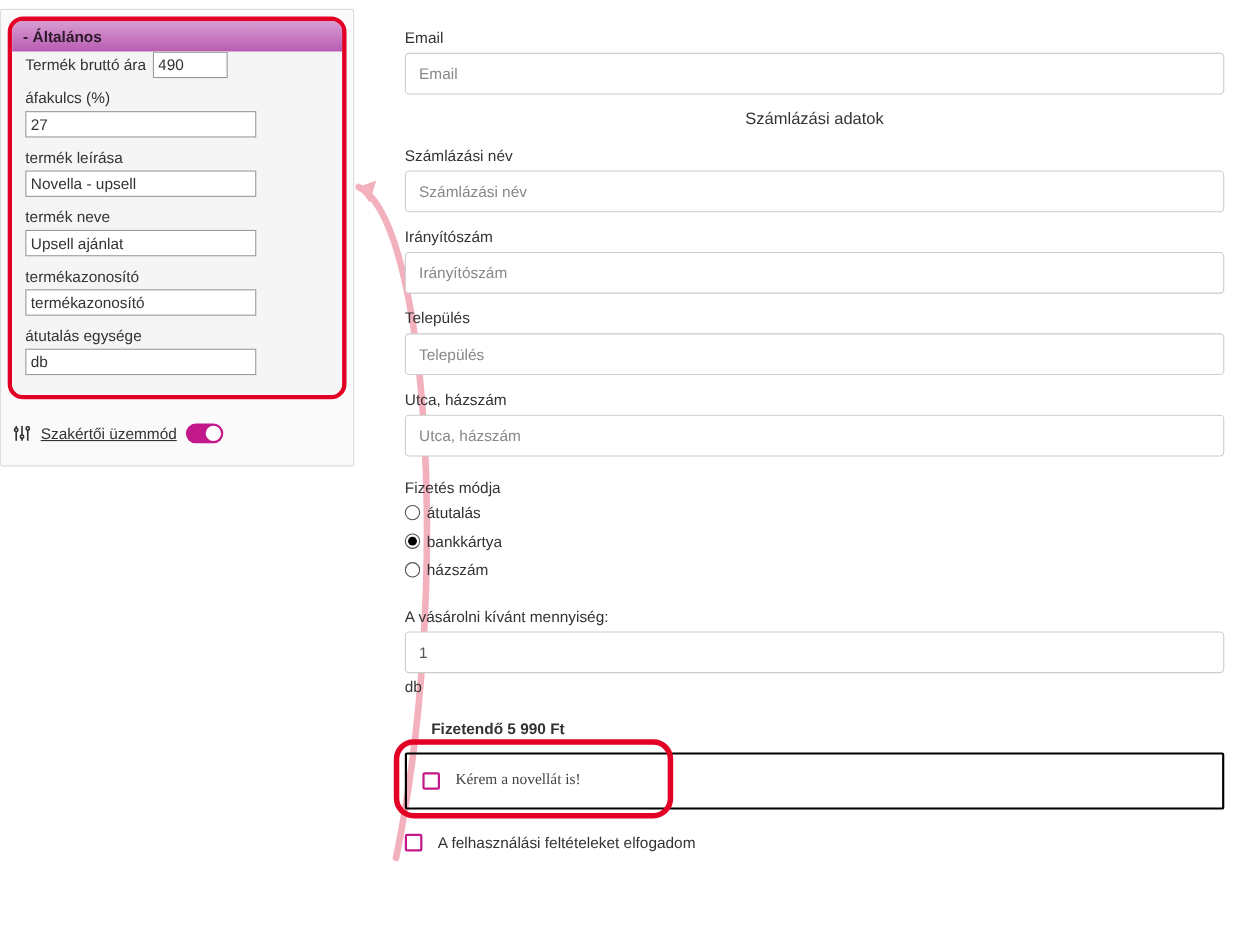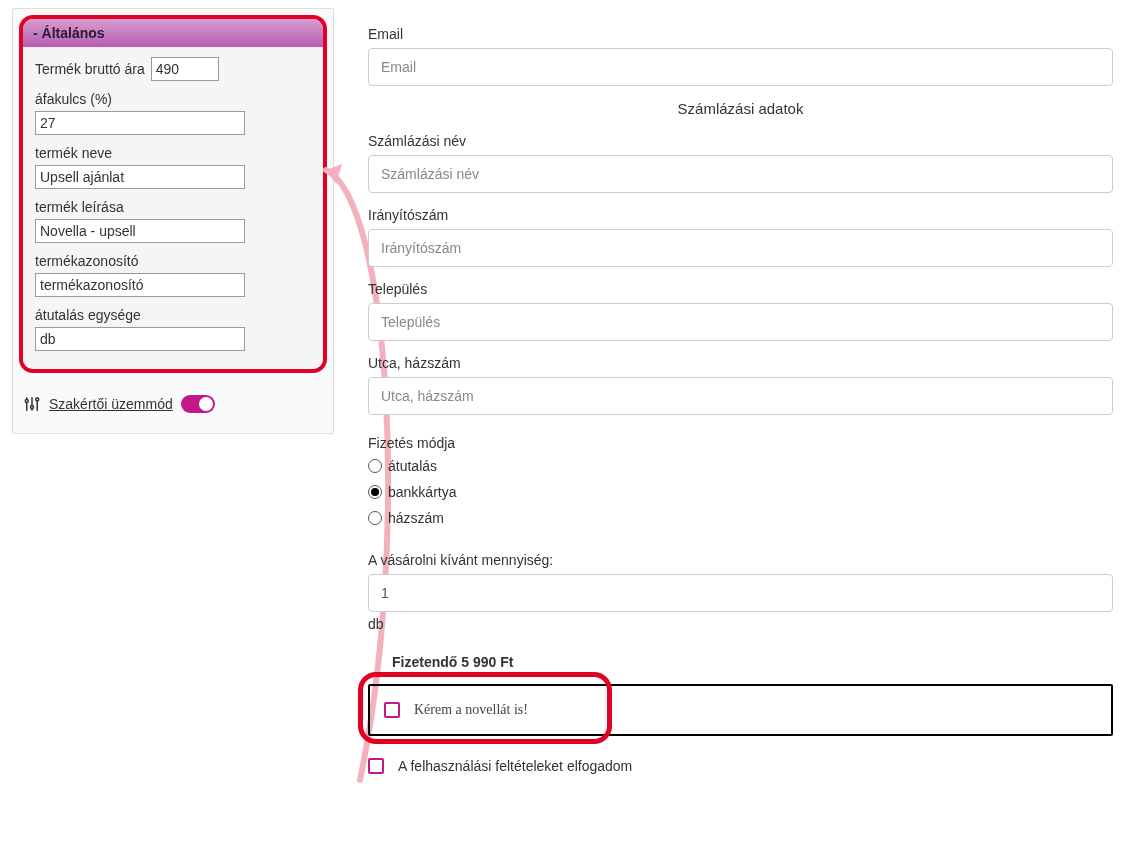--- a/index.html
+++ b/index.html
@@ -10,21 +10,21 @@
     background: #fff;
     width: 1131px;
     height: 858px;
     position: relative;
     overflow: hidden;
   }
 
   
   .sidebar {
     position: absolute;
-    left: 12px;
+    left: 0;
     top: 8px;
     width: 322px;
     background: #fafafa;
     border: 1px solid #ddd;
     border-radius: 2px;
   }
   .panel-wrap {
     padding: 6px 6px 8px 6px;
   }
   .panel {
@@ -34,21 +34,21 @@
   }
   .panel-header {
     background: linear-gradient(#d79dd1, #b95cb3);
     color: #2b1a29;
     font-weight: 700;
     font-size: 14px;
     padding: 6px 10px;
   }
   .panel-body {
     background: #f5f5f5;
-    padding: 10px 12px 16px 12px;
+    padding: 0 12px 16px 12px;
   }
   .fld {
     margin-bottom: 10px;
   }
   .fld-label {
     font-size: 14px;
     color: #333;
     margin-bottom: 4px;
     display: block;
   }
@@ -213,27 +213,27 @@
           <span class="fld-label" style="margin-bottom:0">Termék bruttó ára</span>
           <input class="in-sm" type="text" value="490" style="">
         </div>
 
         <div class="fld">
           <span class="fld-label">áfakulcs (%)</span>
           <input class="in-md" type="text" value="27" style="">
         </div>
 
         <div class="fld">
+          <span class="fld-label">termék leírása</span>
+          <input class="in-md" type="text" value="Novella - upsell" style="">
+        </div>
+
+        <div class="fld">
           <span class="fld-label">termék neve</span>
           <input class="in-md" type="text" value="Upsell ajánlat" style="">
-        </div>
-
-        <div class="fld">
-          <span class="fld-label">termék leírása</span>
-          <input class="in-md" type="text" value="Novella - upsell" style="">
         </div>
 
         <div class="fld">
           <span class="fld-label">termékazonosító</span>
           <input class="in-md" type="text" value="termékazonosító" style="">
         </div>
 
         <div class="fld" style="margin-bottom:2px">
           <span class="fld-label">átutalás egysége</span>
           <input class="in-md" type="text" value="db" style="">

